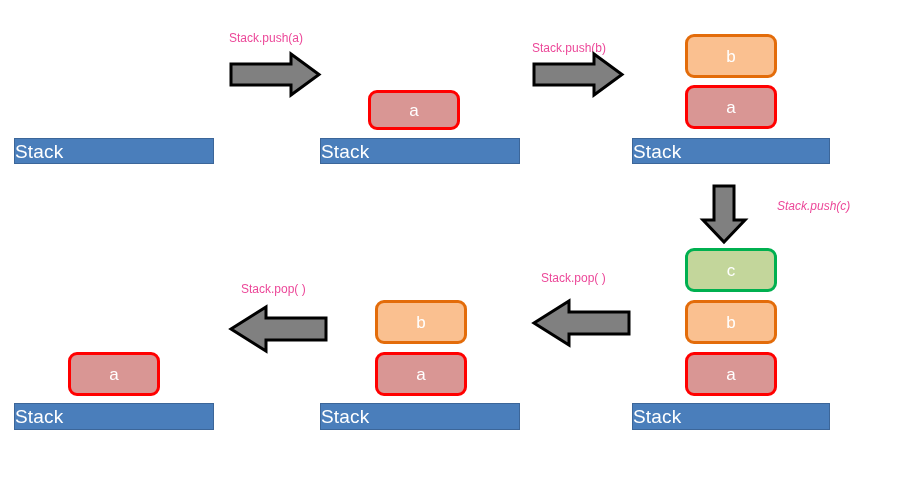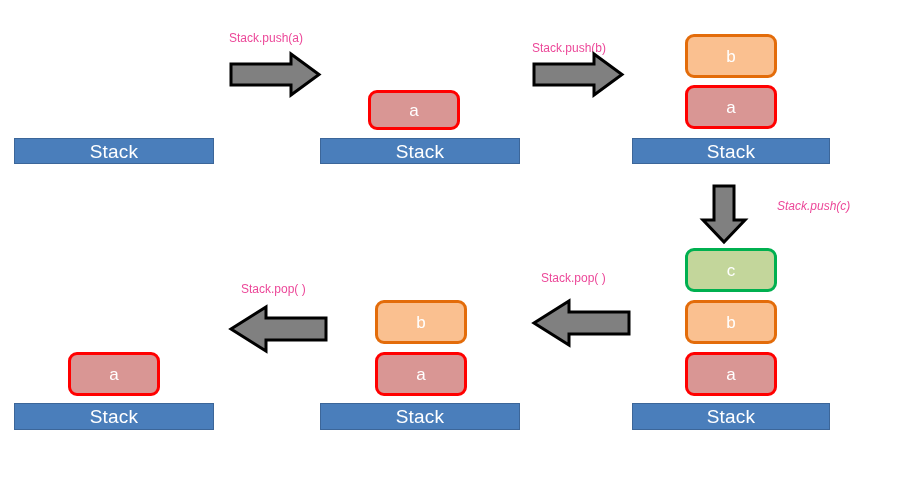--- a/index.html
+++ b/index.html
@@ -19,21 +19,20 @@
   }
 
   
   .stack-bar {
     position: absolute;
     background: #4a7ebb;
     border: 1px solid #3c6699;
     box-sizing: border-box;
     display: flex;
     align-items: center;
-    justify-content: center;
     color: #ffffff;
     font-size: 19px;
     font-weight: 400;
     letter-spacing: 0.2px;
     line-height: 1;
   }
 
   
   .block {
     position: absolute;

